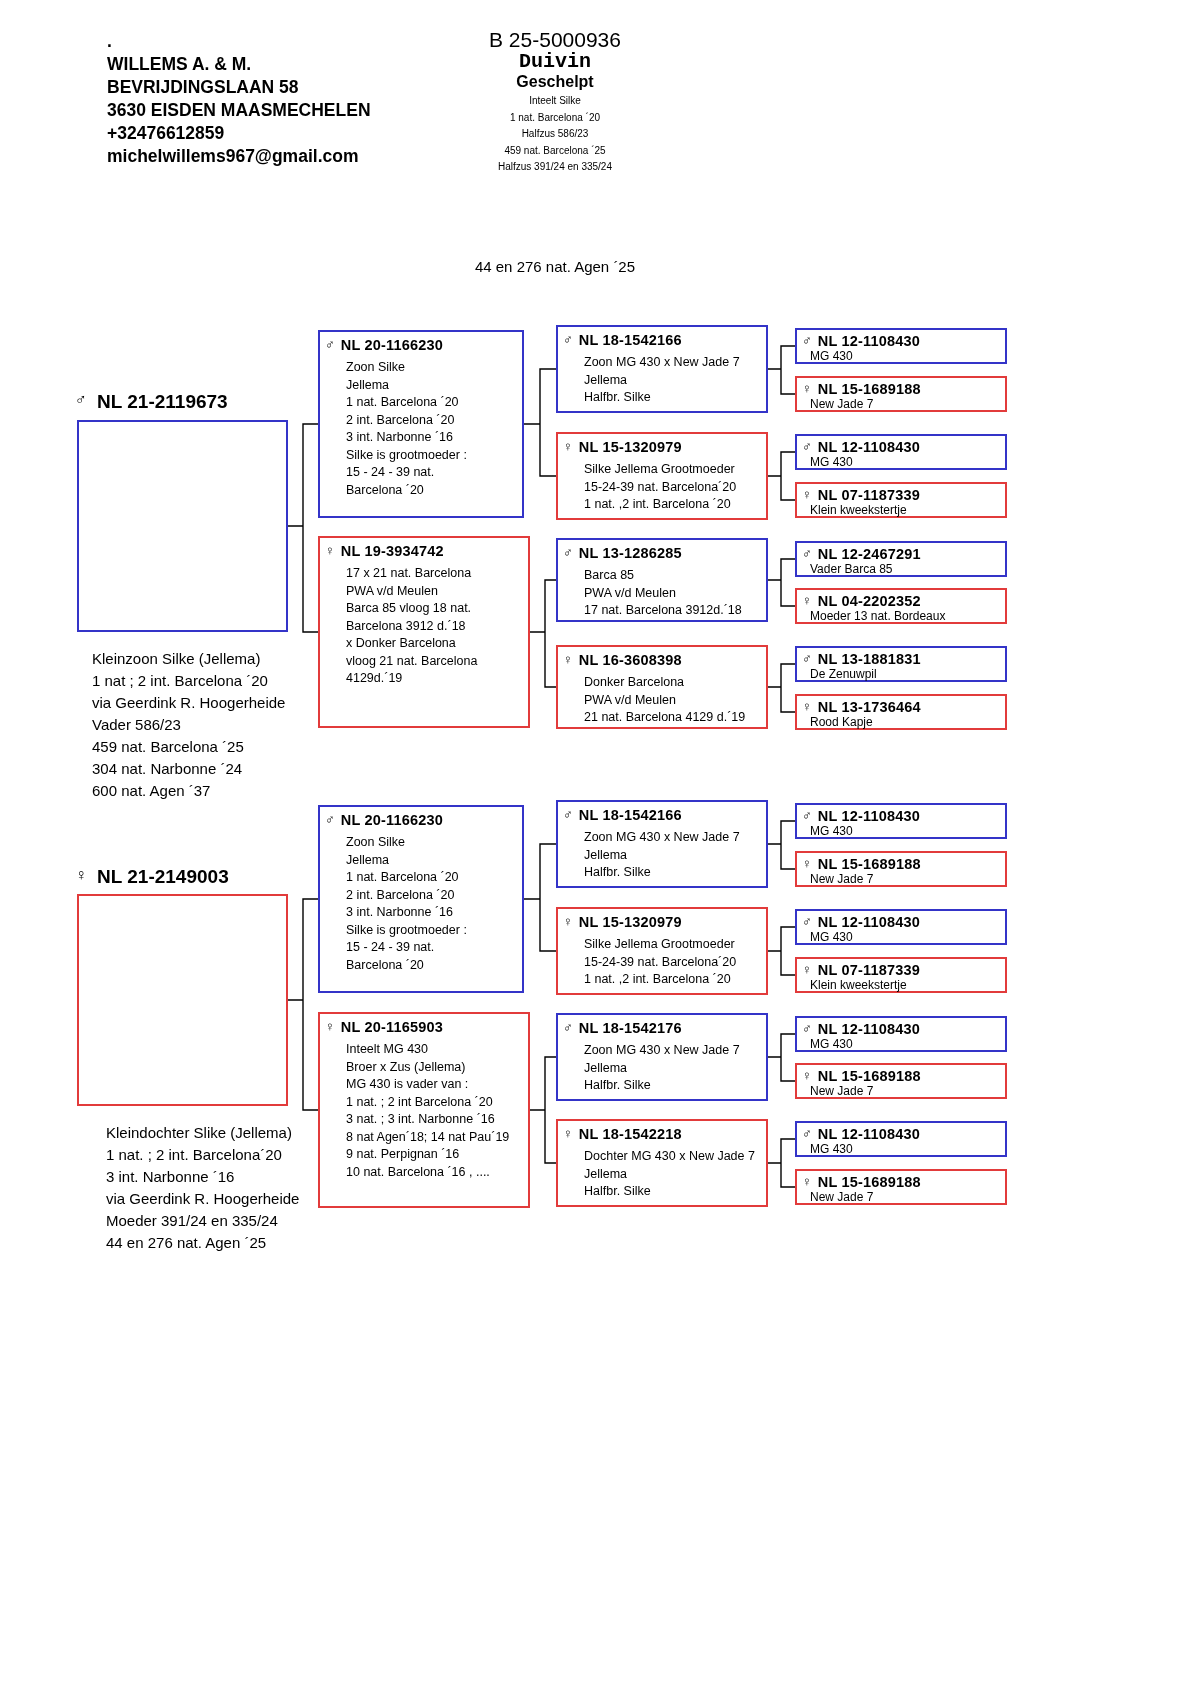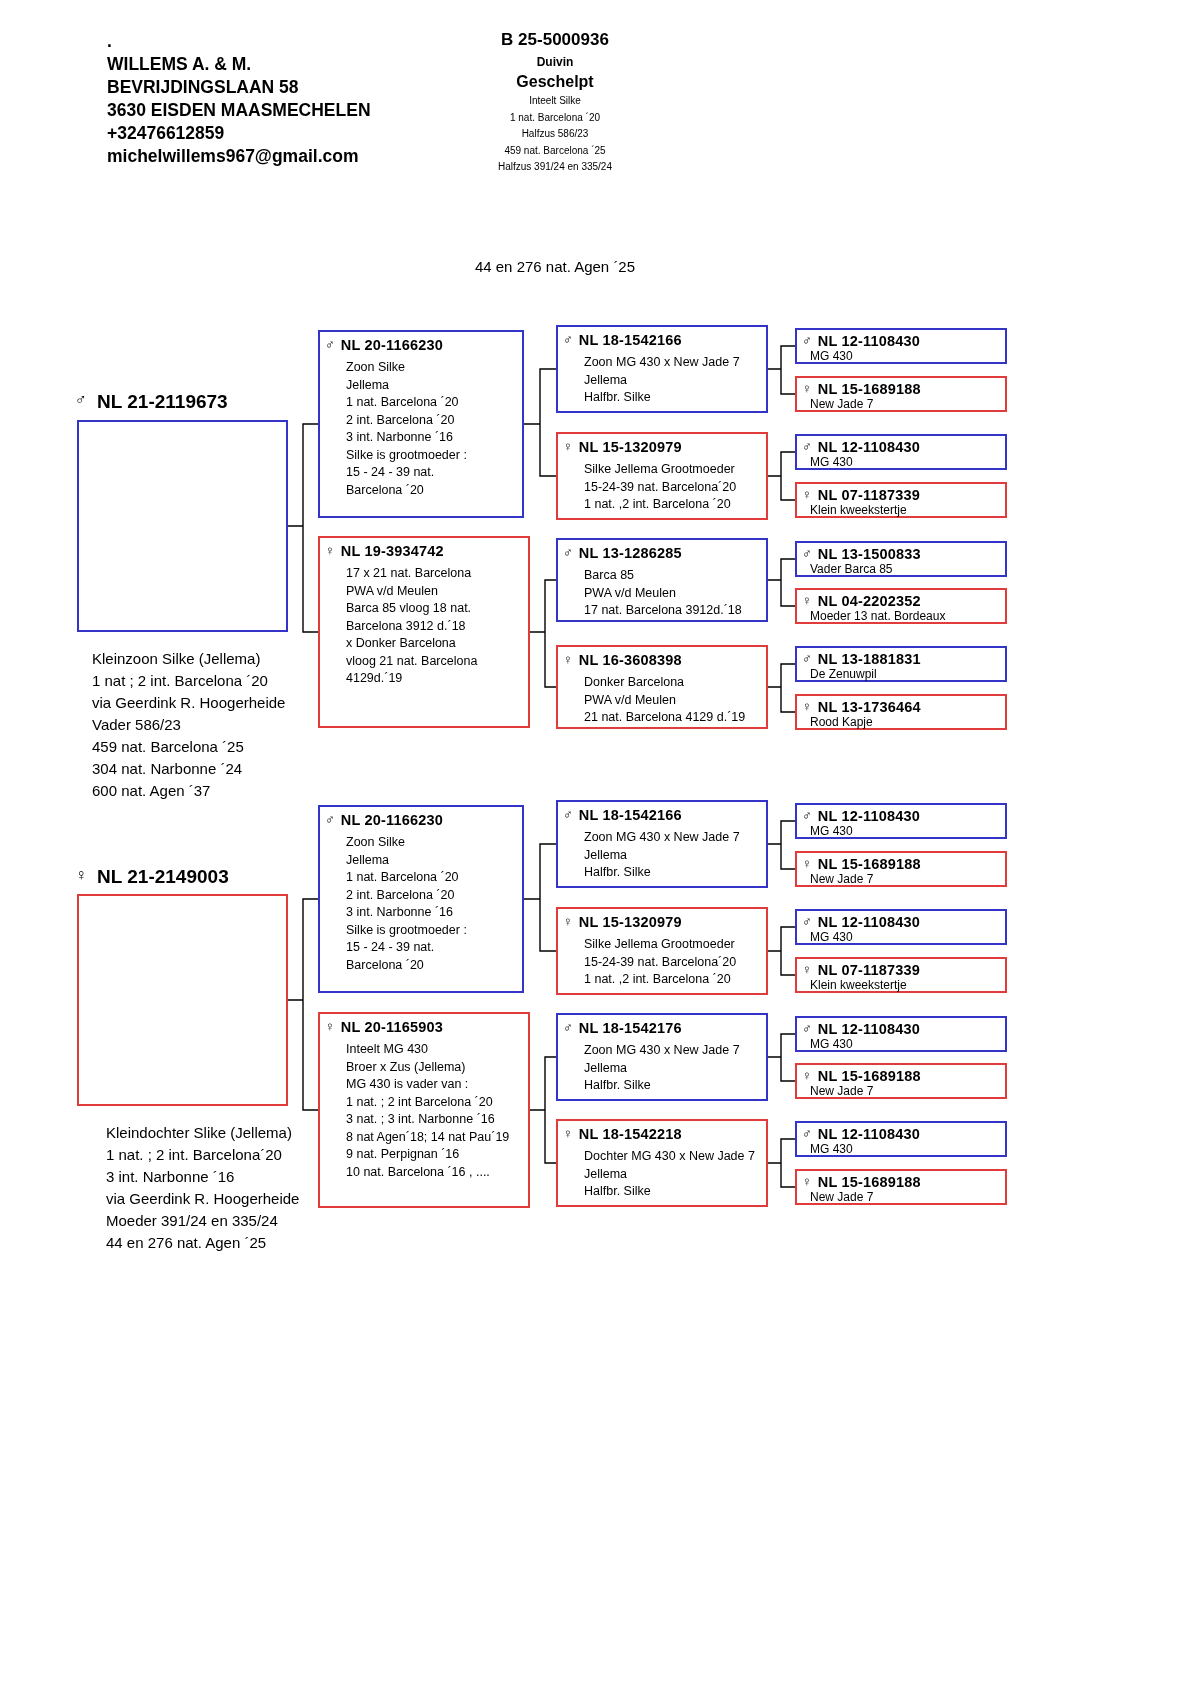--- a/index.html
+++ b/index.html
@@ -4,22 +4,22 @@
 <style>
   * { box-sizing: border-box; margin: 0; padding: 0; }
   body { background: #ffffff; }
   .page {
     position: relative; width: 1190px; height: 1684px; background: #fff;
     font-family: "Liberation Sans", sans-serif; color: #000; overflow: hidden;
   }
   .breeder { position: absolute; left: 107px; top: 30px; font-weight: 700; font-size: 17.5px; line-height: 23px; }
   .center-head { position: absolute; left: 380px; top: 28px; width: 350px; text-align: center; }
   .t-title { font-size: 21px; line-height: 27px; font-weight: 400; }
-  .t-ring  { font-size: 17px; font-weight: 700; line-height: 24px; text-align: center; }
-  .t-sex   { font-size: 12px; font-weight: 700; line-height: 20px; }
+  .t-ring  { font-size: 21px; font-weight: 400; line-height: 24px; text-align: center; }
+  .t-sex   { font-size: 20px; font-weight: 700; line-height: 20px; font-family: Liberation Mono, monospace; }
   .t-color { font-size: 16px; font-weight: 700; line-height: 19px; }
   .t-notes { font-size: 10px; line-height: 16.5px; margin-top: 2px; }
   .agen { position: absolute; left: 380px; top: 258px; width: 350px; text-align: center; font-size: 15px; }
 
   .g1label { position: absolute; display: flex; align-items: flex-start; }
   .g1sex { font-size: 16px; line-height: 18px; margin-right: 10px; }
   .g1ring { font-size: 19px; font-weight: 700; line-height: 22px; }
   .photo { position: absolute; width: 211px; height: 212px; border: 2px solid #000; background: #fff; }
   .photo.m { border-color: #3434c8; }
   .photo.f { border-color: #e23b3b; }
@@ -199,21 +199,21 @@
   <div class="box f g4" style="left:795px;top:482px">
     <div class="bh">
         <span class="sex">♀</span>
         <span class="ring">NL 07-1187339</span>
       </div>
     <div class="g4name">Klein kweekstertje</div>
   </div>
   <div class="box m g4" style="left:795px;top:541px">
     <div class="bh">
         <span class="sex">♂</span>
-        <span class="ring">NL 13-1500833</span>
+        <span class="ring">NL 12-2467291</span>
       </div>
     <div class="g4name">Vader Barca 85</div>
   </div>
   <div class="box f g4" style="left:795px;top:588px">
     <div class="bh">
         <span class="sex">♀</span>
         <span class="ring">NL 04-2202352</span>
       </div>
     <div class="g4name">Moeder 13 nat. Bordeaux</div>
   </div>

